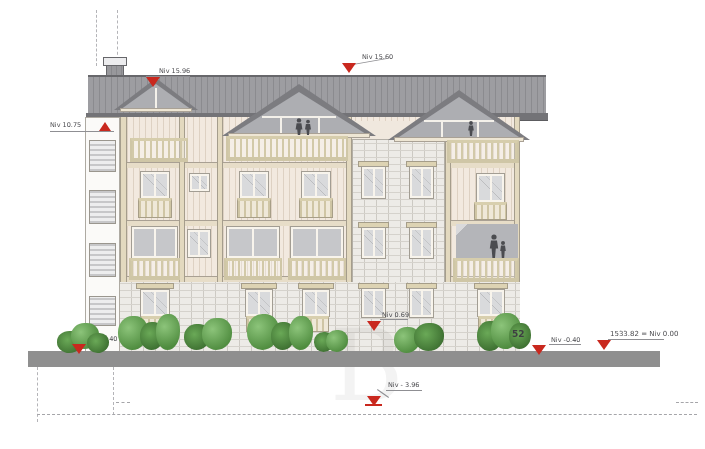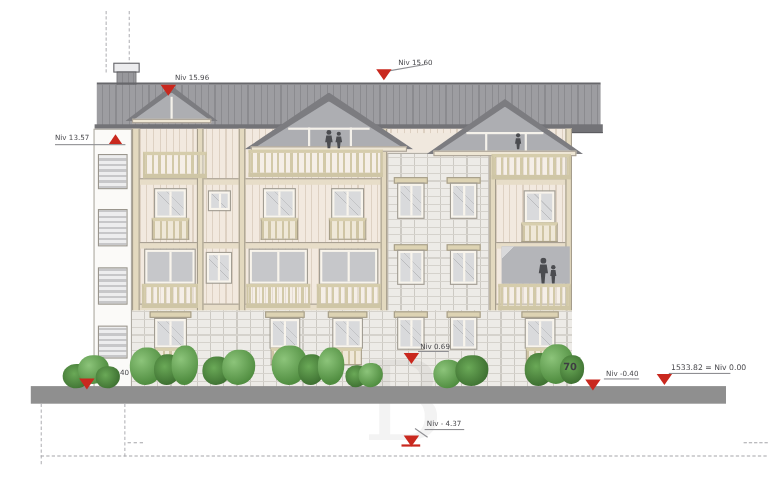--- a/index.html
+++ b/index.html
@@ -248,40 +248,40 @@
   </div>
 
   <div class="abs lbl" style="left:159px;top:68px;z-index:6;">Niv 15.96</div>
   <div class="abs leader" style="left:146px;top:76px;width:44px;z-index:6;"></div>
   <div class="abs tri-d" style="left:146px;top:77px;z-index:6;"></div>
 
   <div class="abs lbl" style="left:362px;top:54px;z-index:6;">Niv 15.60</div>
   <div class="abs leader" style="left:352px;top:61px;width:36px;transform:rotate(-10deg);z-index:6;"></div>
   <div class="abs tri-d" style="left:342px;top:63px;z-index:6;"></div>
 
-  <div class="abs lbl" style="left:50px;top:122px;z-index:6;">Niv 13.57</div>
+  <div class="abs lbl" style="left:50px;top:122px;z-index:6;">Niv 10.75</div>
   <div class="abs leader" style="left:50px;top:131px;width:64px;z-index:6;"></div>
   <div class="abs tri-u" style="left:99px;top:122px;z-index:6;"></div>
 
   <div class="abs lbl" style="left:88px;top:336px;z-index:3;">Niv -0.40</div>
   <div class="abs tri-d" style="left:72px;top:344px;z-index:6;"></div>
 
   <div class="abs lbl" style="left:382px;top:312px;z-index:6;">Niv 0.69</div>
   <div class="abs leader" style="left:380px;top:319px;width:28px;z-index:6;"></div>
   <div class="abs tri-d" style="left:367px;top:321px;z-index:6;"></div>
 
-  <div class="abs lbl lbl-bold" style="left:512px;top:330px;z-index:5;">70</div>
+  <div class="abs lbl lbl-bold" style="left:512px;top:330px;z-index:5;">52</div>
 
   <div class="abs lbl" style="left:551px;top:337px;z-index:6;">Niv -0.40</div>
   <div class="abs leader" style="left:549px;top:344px;width:32px;z-index:6;"></div>
   <div class="abs tri-d" style="left:532px;top:345px;z-index:6;"></div>
 
   <div class="abs lbl lbl-datum" style="left:610px;top:331px;z-index:6;">1533.82 = Niv 0.00</div>
   <div class="abs leader" style="left:608px;top:339px;width:56px;z-index:6;"></div>
   <div class="abs tri-d" style="left:597px;top:340px;z-index:6;"></div>
 
-  <div class="abs lbl" style="left:388px;top:382px;z-index:6;">Niv - 4.37</div>
+  <div class="abs lbl" style="left:388px;top:382px;z-index:6;">Niv - 3.96</div>
   <div class="abs leader" style="left:386px;top:390px;width:36px;z-index:6;"></div>
   <div class="abs leader" style="left:376px;top:393px;width:14px;transform:rotate(35deg);z-index:6;"></div>
   <div class="abs tri-d" style="left:367px;top:396px;z-index:6;"></div>
   <div class="abs redbar" style="left:365px;top:404px;width:17px;height:2px;z-index:6;"></div>
 
 </div>
 
 </body></html>

